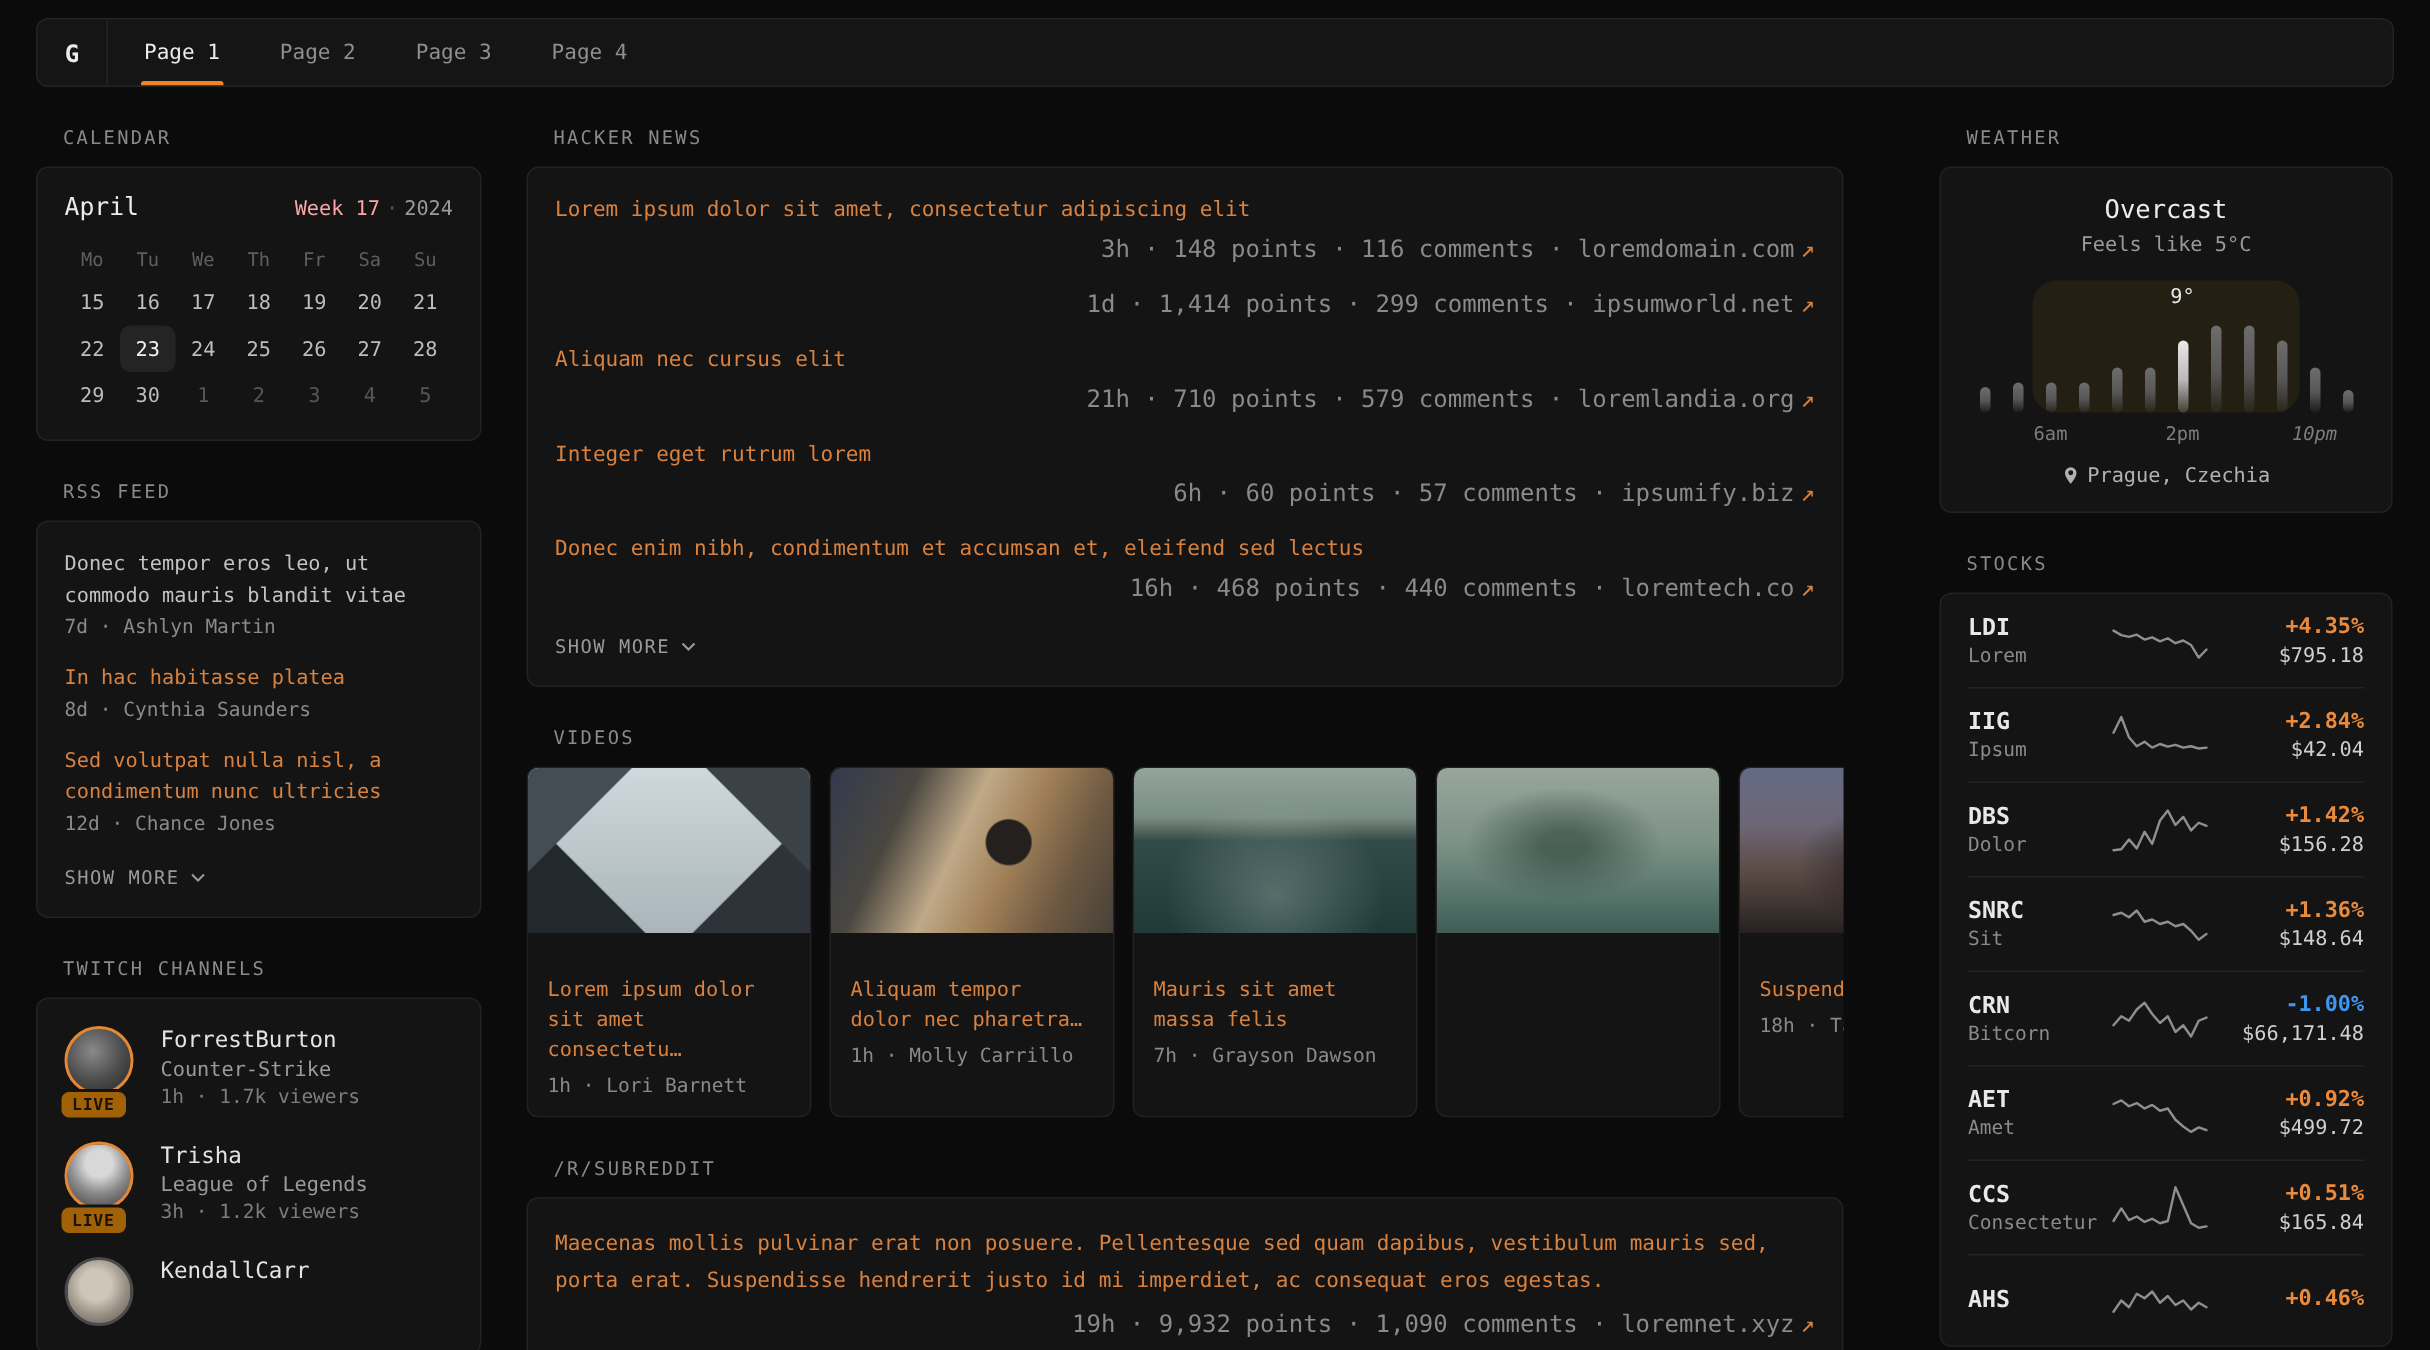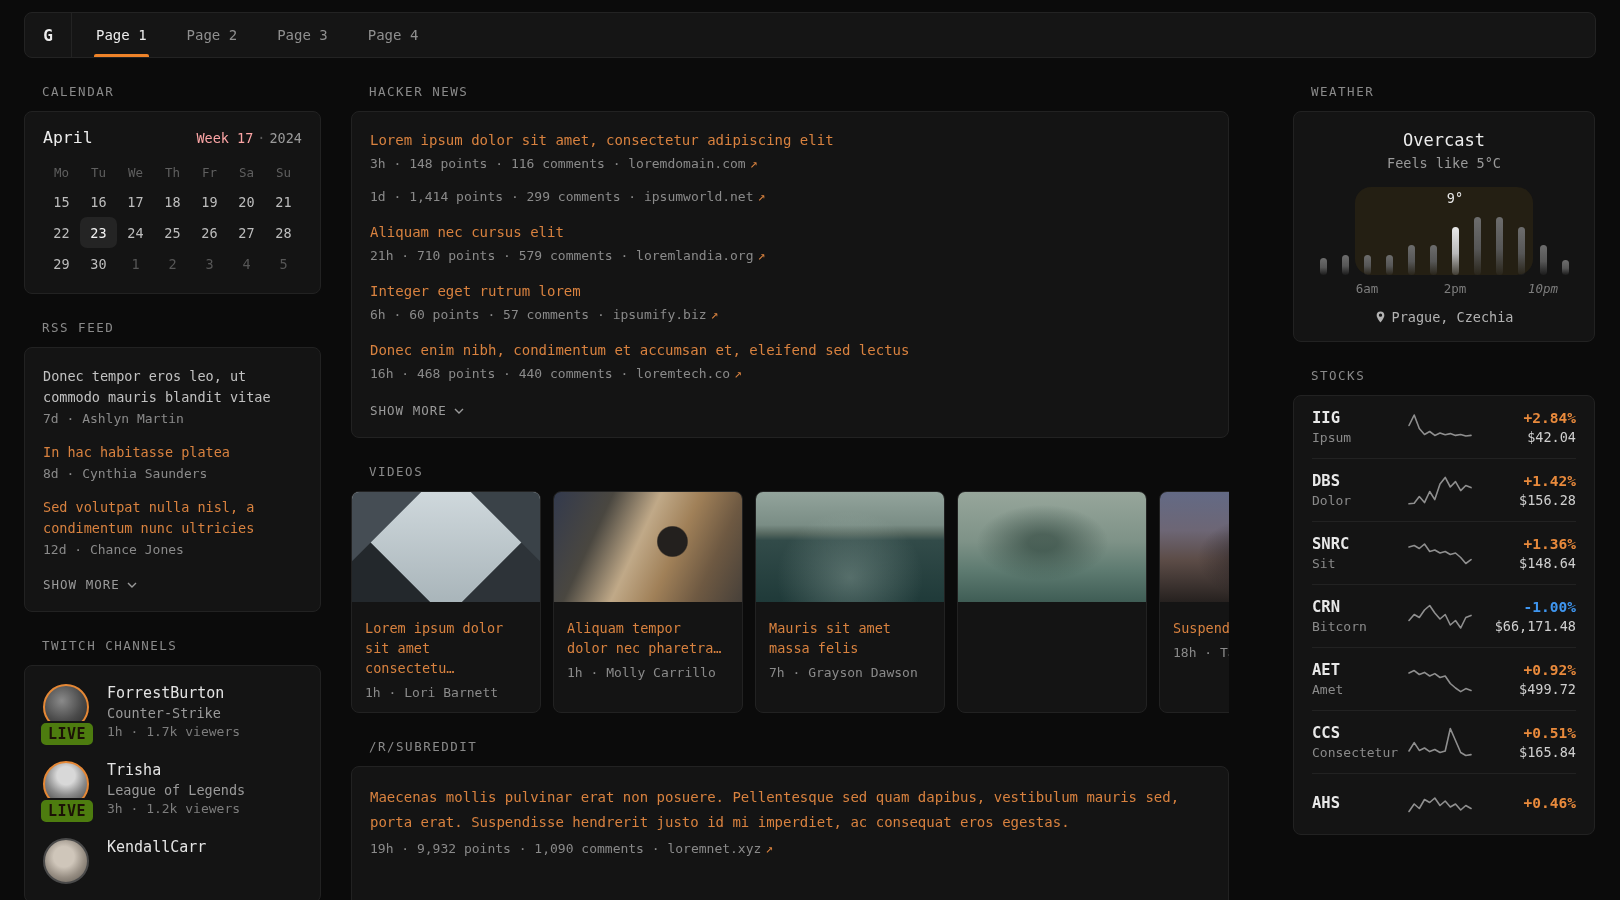--- a/index.html
+++ b/index.html
@@ -83,36 +83,36 @@
   .twitch-card { padding:18px; }
   .channel { display:flex; gap:16px; margin-bottom:22px; cursor:pointer; }
   .channel:last-child { margin-bottom:0; }
   .avatar-wrap { position:relative; width:48px; flex:none; }
   .avatar {
     width:46px; height:46px; border-radius:50%; border:2px solid #4a4a4a;
   }
   .channel.live .avatar { border-color:#e58836; }
   .badge {
     display:none; position:absolute; left:-4px; bottom:-8px;
-    background:#4d7c0f; color:#1c1206; font-size:15px; font-weight:bold;
+    background:#a16207; color:#1c1206; font-size:11px; font-weight:bold;
     padding:2px 7px; border-radius:7px; border:2px solid #141414; letter-spacing:.5px;
   }
   .channel.live .badge { display:block; }
   .avatar-1 { background:radial-gradient(circle at 40% 35%, #8a8a8a, #4a4a4a 55%, #262626); }
   .avatar-2 { background:radial-gradient(circle at 50% 30%, #d8d8d8 25%, #8a8a8a 55%, #383838); }
   .avatar-3 { background:radial-gradient(circle at 45% 40%, #cfc6ba 30%, #978e83 60%, #57524b); }
   .ch-name { font-size:15px; color:#e4e4e4; }
   .ch-game { font-size:13.5px; color:#9a9a9a; margin-top:3px; }
   .ch-meta { font-size:13px; color:#7d7d7d; margin-top:3px; }
 
   
   .hn-card { padding:18px; }
   .hn-item { margin-bottom:18px; }
   .hn-title { display:block; font-size:14px; color:#d9823f; cursor:pointer; text-decoration:none; line-height:20px; }
-  .hn-meta { font-size:13px; color:#8a8a8a; margin-top:6px; }
+  .hn-meta { font-size:16px; color:#8a8a8a; margin-top:6px;text-align:right; }
   .hn-meta a { color:#8a8a8a; text-decoration:none; cursor:pointer; }
   .ext { color:#d9823f; padding-left:4px; }
 
   .sub-card { padding:18px; min-height:210px; }
   .sub-title { display:block; font-size:14px; line-height:25px; color:#d9823f; cursor:pointer; text-decoration:none; }
 
   
   .videos-row { display:flex; gap:12px; width:878px; overflow:hidden; }
   .video-card { width:190px; flex:none; background:#141414; border:1px solid #222; border-radius:8px; overflow:hidden; cursor:pointer; }
   .thumb { height:110px; width:100%; }
@@ -127,21 +127,21 @@
     linear-gradient(115deg,#333a4d 0%,#4a4740 25%,#c0a988 45%,#a08058 62%,#6e5942 80%,#474039 100%); }
   .thumb-sea { background:
     radial-gradient(ellipse at 50% 78%, rgba(210,228,218,.28), transparent 55%),
     linear-gradient(to bottom,#93a49c 0%,#7a8d85 30%,#55675f 38%,#324b49 44%,#1f3a39 100%); }
   .thumb-canoe { background:
     radial-gradient(ellipse at 45% 46%, rgba(35,58,50,.55) 10%, transparent 45%),
     linear-gradient(to bottom,#97a69b 0%,#7e9287 45%,#5d7a70 72%,#3f5d55 100%); }
   .thumb-fog { background:
     radial-gradient(ellipse at 55% 60%, rgba(30,25,28,.6) 12%, transparent 45%),
     linear-gradient(to bottom,#636a85 0%,#6d6675 35%,#5c4c47 62%,#3a312e 86%,#26211f 100%); }
-  .video-body { padding:16px 13px 12px; }
+  .video-body { padding:28px 13px 12px; }
   .video-title { display:block; font-size:13.5px; line-height:20px; color:#d9823f; }
   .video-meta { font-size:13px; color:#8a8a8a; margin-top:7px; white-space:nowrap; }
 
   
   .weather-card { padding:14px 18px 16px; text-align:center; }
   .w-cond { font-size:17px; color:#ececec; margin-top:4px; }
   .w-feels { font-size:13.5px; color:#9a9a9a; margin-top:5px; }
   .weather-chart { position:relative; width:264px; height:88px; margin:16px auto 0; }
   .daylight { position:absolute; top:0; bottom:0; background:#241f13; border-radius:16px; }
   .bars-row { position:absolute; left:0; right:0; bottom:0; height:62px; display:flex; }
@@ -443,20 +443,33 @@
             <span>Prague, Czechia</span>
           </div>
         </div>
       </div>
 
       <div class="section">
         <h2 class="section-heading">STOCKS</h2>
         <div class="card stocks-card">
           <div class="stock-row">
             <div class="stock-left">
+                <div class="ticker">LDI</div>
+                <div class="stock-name">Lorem</div>
+              </div>
+            <svg class="spark" viewBox="0 0 64 34">
+                <polyline points="1.0,10.4 6.2,13.4 11.3,14.6 16.5,13.1 21.7,16.4 26.8,14.9 32.0,17.6 37.2,15.5 42.3,18.8 47.5,17.0 52.7,20.0 57.8,28.4 63.0,23.0"></polyline>
+              </svg>
+            <div class="stock-right">
+                <div class="change">+4.35%</div>
+                <div class="price">$795.18</div>
+              </div>
+          </div>
+          <div class="stock-row">
+            <div class="stock-left">
                 <div class="ticker">IIG</div>
                 <div class="stock-name">Ipsum</div>
               </div>
             <svg class="spark" viewBox="0 0 64 34">
                 <polyline points="1.0,15.5 6.2,5.0 11.3,18.5 16.5,24.5 21.7,21.5 26.8,25.4 32.0,23.0 37.2,24.8 42.3,23.6 47.5,25.4 52.7,24.5 57.8,26.0 63.0,25.4"></polyline>
               </svg>
             <div class="stock-right">
                 <div class="change">+2.84%</div>
                 <div class="price">$42.04</div>
               </div>

